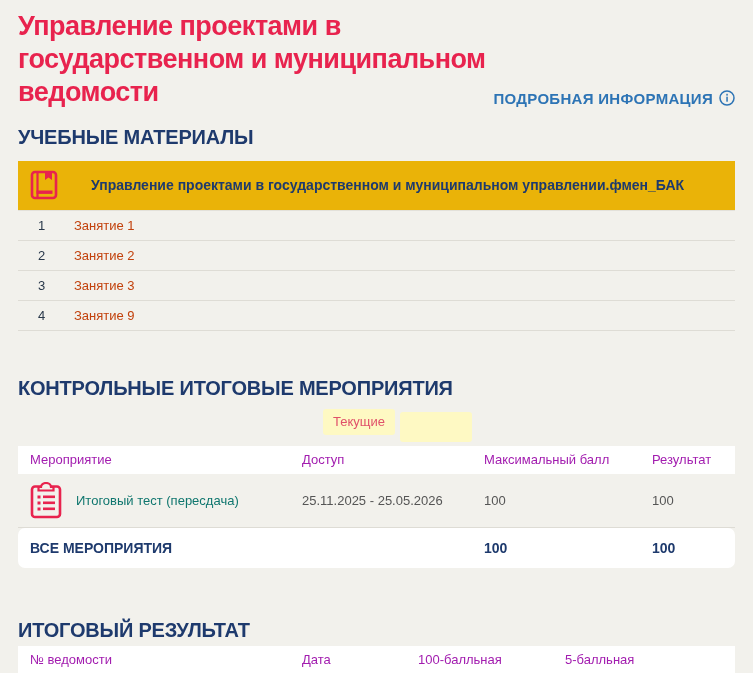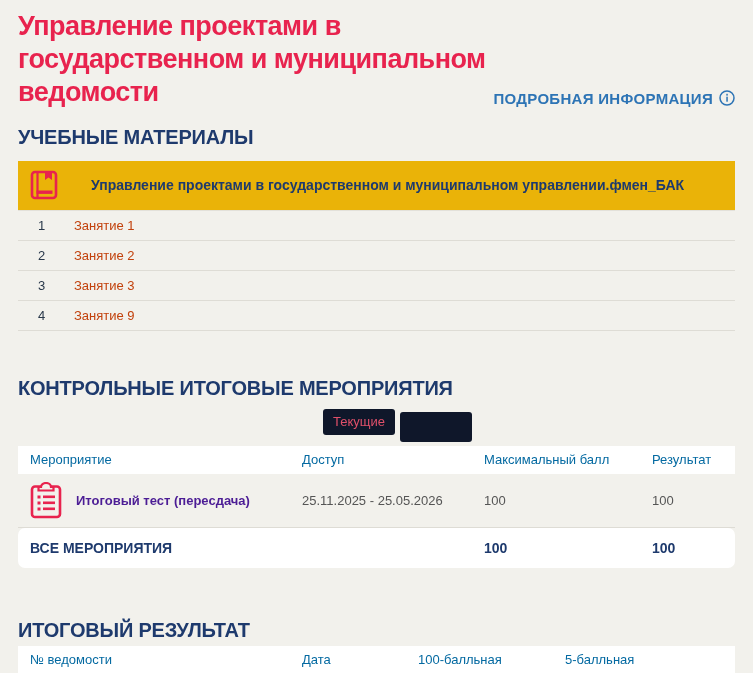--- a/index.html
+++ b/index.html
@@ -45,40 +45,40 @@
   .mat-list .mrow {
     height:30px; display:flex; align-items:center;
     border-bottom:1px solid #dedcd5; cursor:pointer;
   }
   .mrow .num { width:36px; margin-left:20px; font-size:13px; color:#29384a; }
   .mrow .lnk { font-size:13px; color:#c2410c; }
 
   
   .tabs { margin-top:9px; display:flex; justify-content:center; padding-left:42px; gap:5px; align-items:flex-start; }
   .tab {
-    background:#0f172a; border:none; border-radius:3px; font-family:inherit;
+    background:#fef9c3; border:none; border-radius:3px; font-family:inherit;
     font-size:13px; padding:5px 10px; cursor:pointer; height:26px;
   }
   .tab.active { color:#e0506a; }
   .tab.blank  { width:72px; height:30px; margin-top:3px; color:#fff; }
 
   
   .grid-ctrl { display:grid; grid-template-columns:272px 182px 168px 1fr; }
   .grid-fin  { display:grid; grid-template-columns:272px 116px 147px 1fr; }
   .thead {
     background:#fff; height:28px; align-items:center; margin-top:4px;
-    font-size:13px; color:#0369a1;
+    font-size:13px; color:#a21caf;
   }
   .thead > div { padding-left:12px; }
   .trow { align-items:center; font-size:13px; color:#555; }
   .trow > div { padding-left:12px; }
   .row-ctrl { height:54px; border-bottom:1px solid #dedcd5; }
   .cell-ev { display:flex; align-items:center; gap:14px; }
   .clip { width:32px; height:37px; display:block; flex:none; }
-  .ev-name { color:#4c1d95;font-weight:bold; }
+  .ev-name { color:#0f766e; }
 
   .total-row {
     background:#fff; height:40px; align-items:center;
     font-size:14px; font-weight:bold; color:#1e3a6d;border-radius:7px;
   }
   .total-row > div { padding-left:12px; }
   .total-label { cursor:pointer; }
 
   .row-fin { height:52px; border-bottom:1px solid #dedcd5; }
   .sheet-cell { display:flex; flex-direction:column; justify-content:center; }

